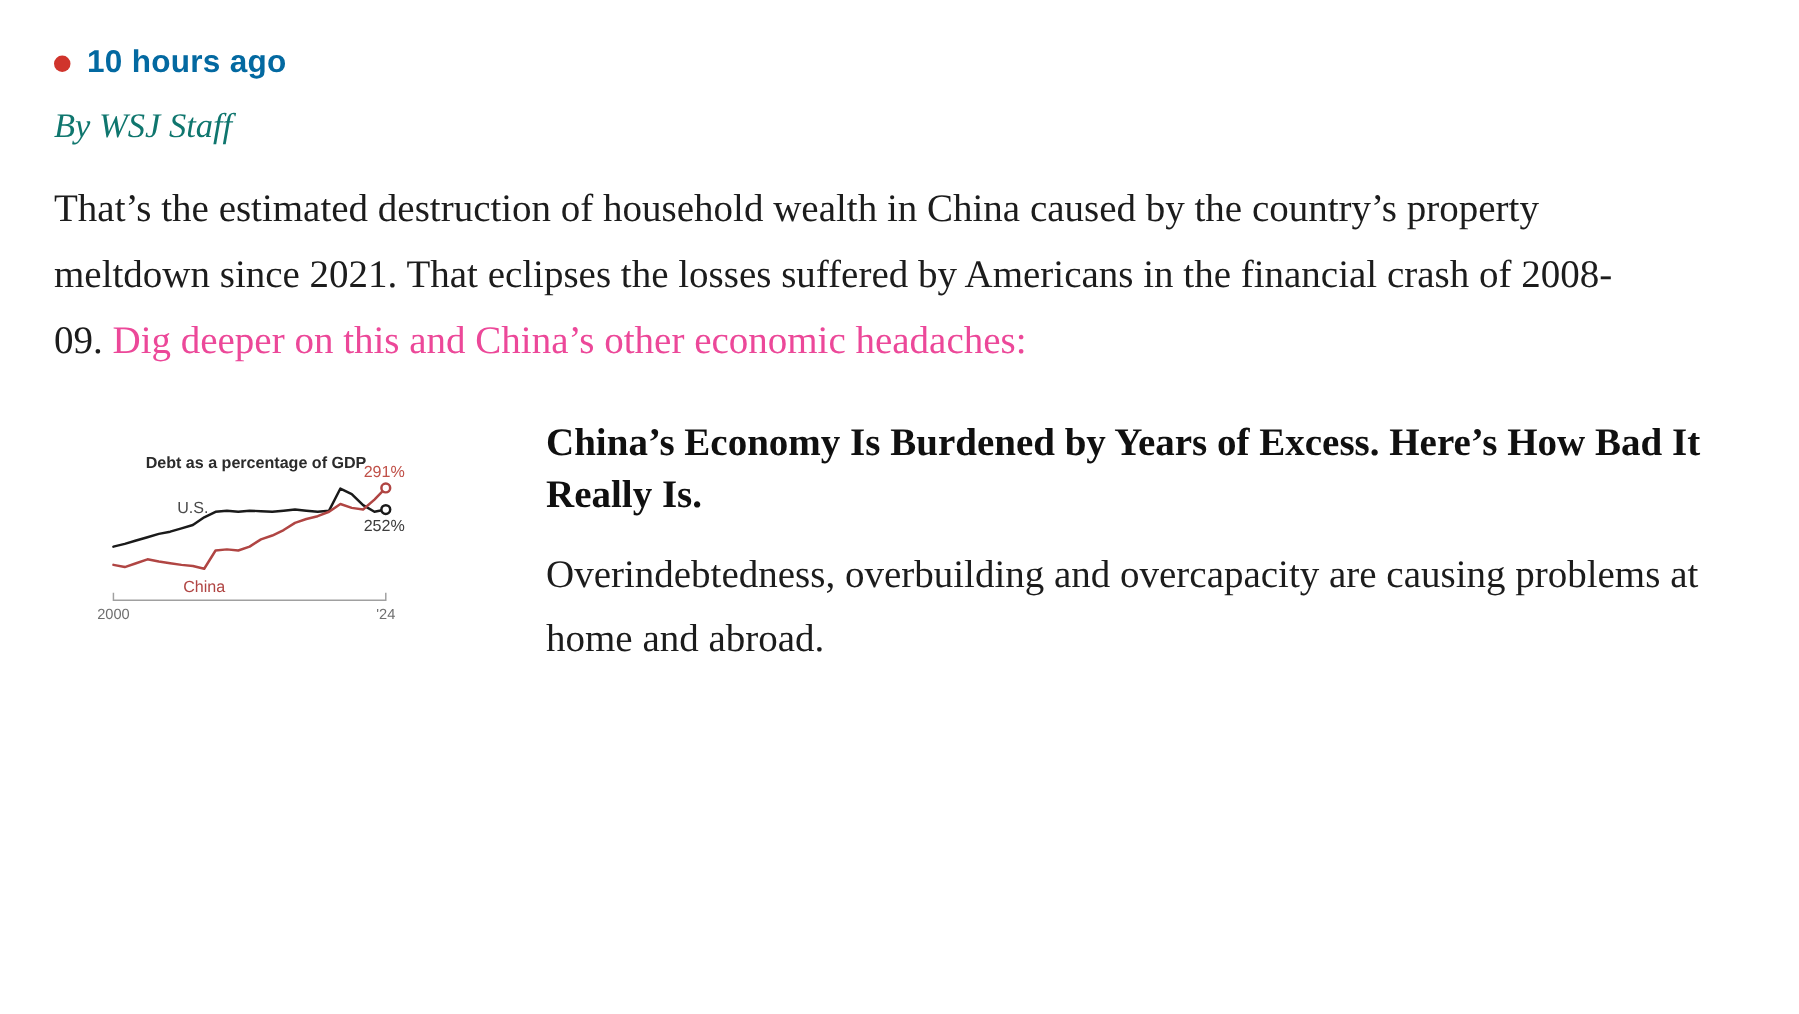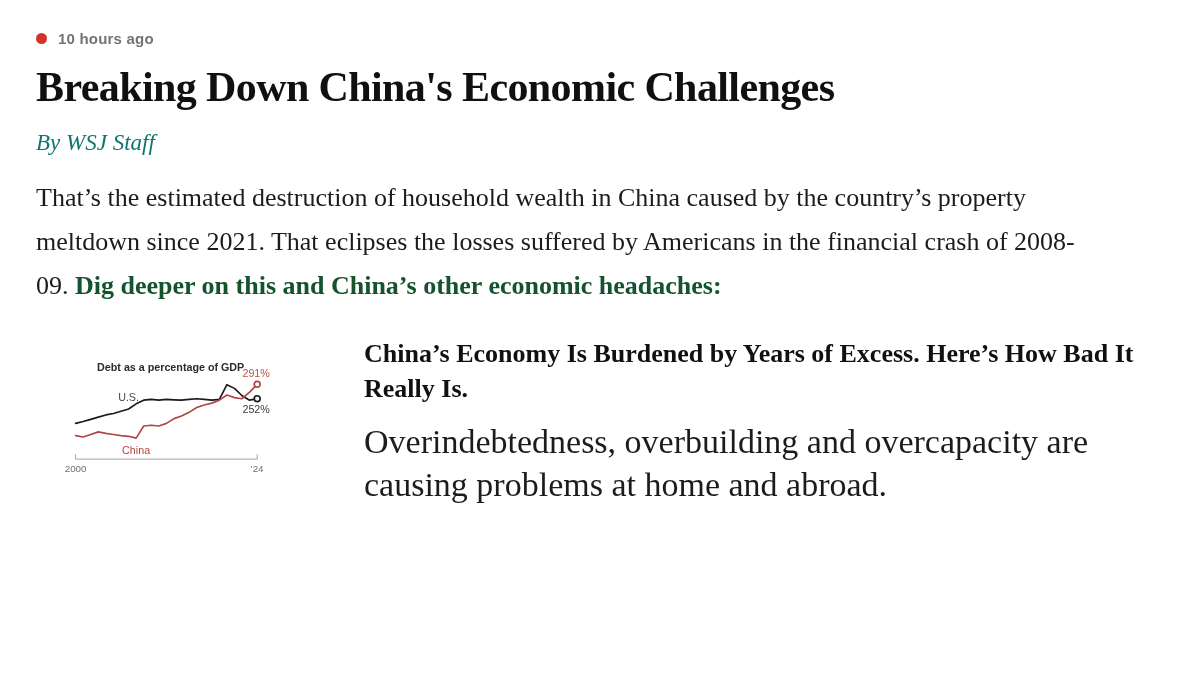--- a/index.html
+++ b/index.html
@@ -20,23 +20,23 @@
     margin-bottom: 17px;
   }
   .live-dot {
     width: 11px; height: 11px;
     border-radius: 50%;
     background: #d0342c;
     flex: 0 0 auto;
   }
   .timestamp {
     font-family: "Liberation Sans", sans-serif;
-    font-size: 15px;
+    font-size: 21px;
     font-weight: 700;
-    color: #737373;
+    color: #0369a1;
     letter-spacing: 0.2px;
   }
   h1.post-headline {
     font-family: "Liberation Serif", serif;
     font-size: 42px;
     font-weight: 700;
     color: #101010;
     letter-spacing: -0.6px;
     line-height: 1.1;
     margin-bottom: 20px;
@@ -57,21 +57,21 @@
     margin-bottom: 24px;
   }
   p.body-text {
     font-family: "Liberation Serif", serif;
     font-size: 26px;
     color: #1c1c1c;
     line-height: 44px;
     max-width: 1040px;
     margin-bottom: 26px;
   }
-  p.body-text strong { font-weight: 700; color: #14532d; }
+  p.body-text strong { font-weight: 400; color: #ec4899; }
   .related-row {
     display: flex;
     align-items: center;
     padding-left: 24px;
     gap: 58px;
   }
   .chart-thumb {
     flex: 0 0 auto;
     width: 246px;
     padding-top: 4px;
@@ -87,36 +87,35 @@
     font-family: "Liberation Serif", serif;
     font-size: 26px;
     font-weight: 700;
     color: #101010;
     line-height: 35px;
     margin-bottom: 14px;
     cursor: pointer;
   }
   p.related-dek {
     font-family: "Liberation Serif", serif;
-    font-size: 34px;
+    font-size: 26px;
     color: #1c1c1c;
     line-height: 43px;
   }
 </style>
 </head>
 <body>
 
 <div class="page">
 
   <div class="timestamp-row">
     <span class="live-dot"></span>
     <span class="timestamp">10 hours ago</span>
   </div>
 
-  <h1 class="post-headline">Breaking Down China's Economic Challenges</h1>
 
   <div class="byline">By WSJ Staff</div>
 
 
   <p class="body-text"><span>That’s the estimated destruction of household wealth in China caused by the country’s property meltdown since 2021. That eclipses the losses suffered by Americans in the financial crash of 2008-09. </span><strong>Dig deeper on this and China’s other economic headaches:</strong></p>
 
   <div class="related-row">
 
     <div class="chart-thumb">
       <svg id="gdp-svg" width="246" height="132" viewBox="-6 0 252 132" xmlns="http://www.w3.org/2000/svg">

